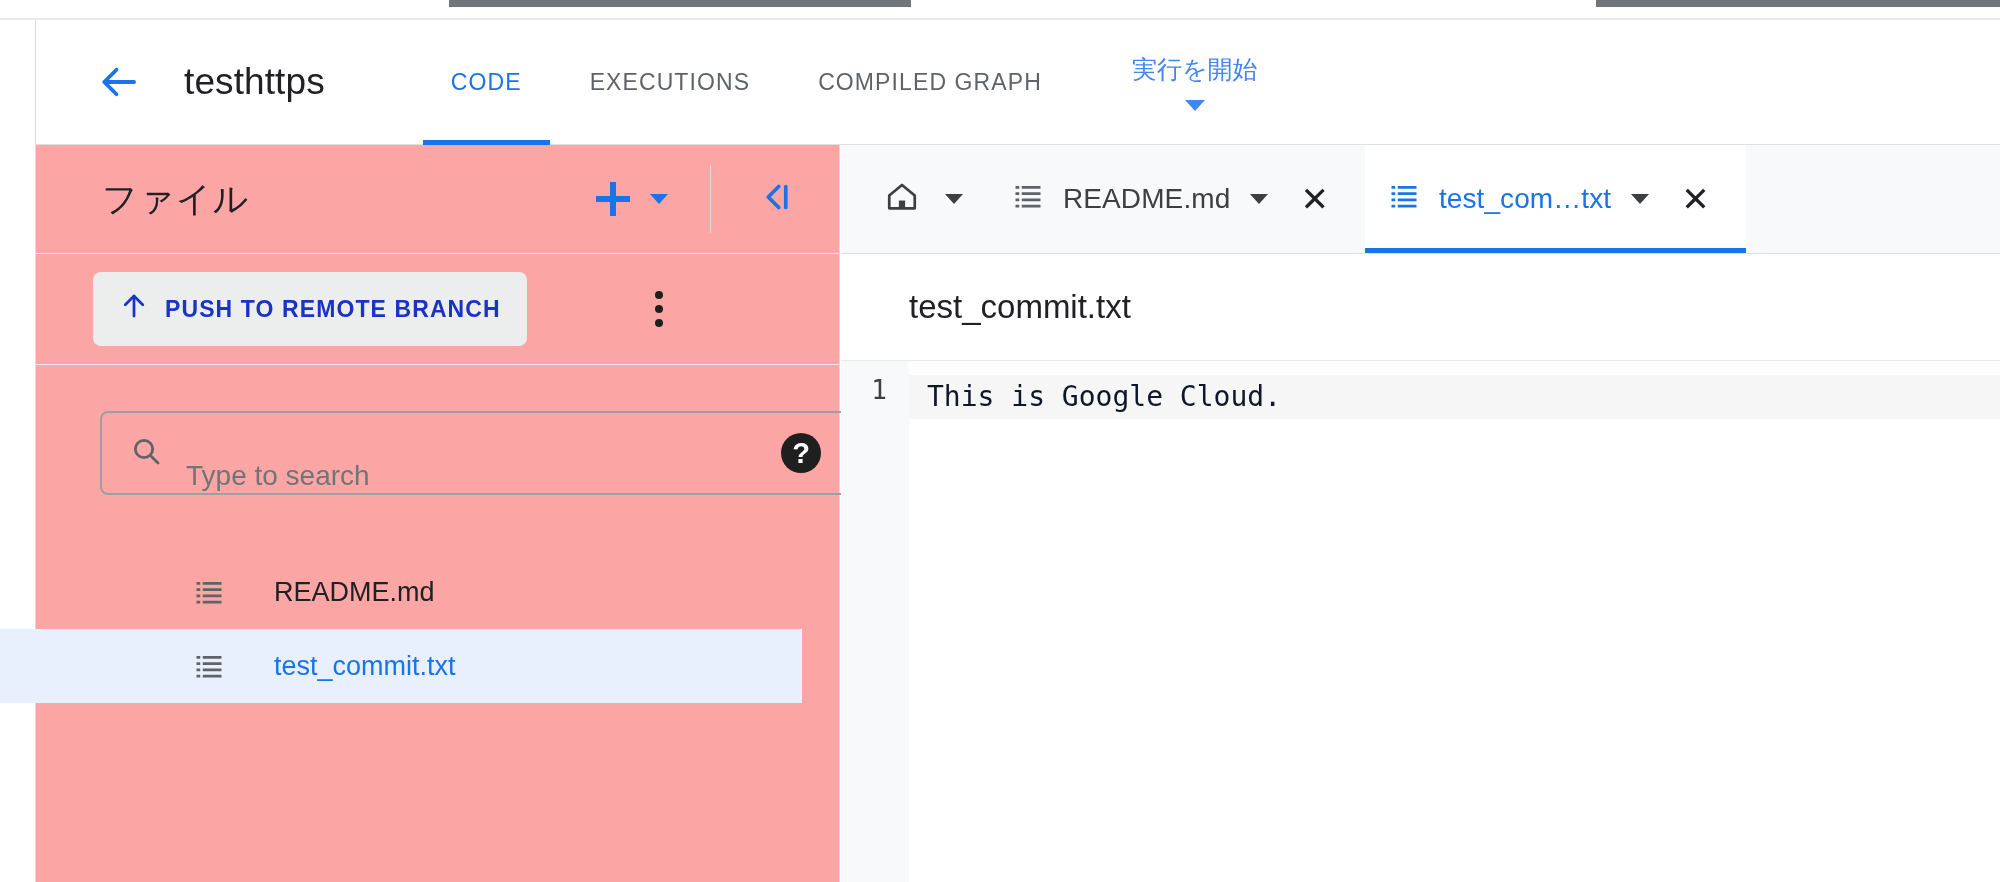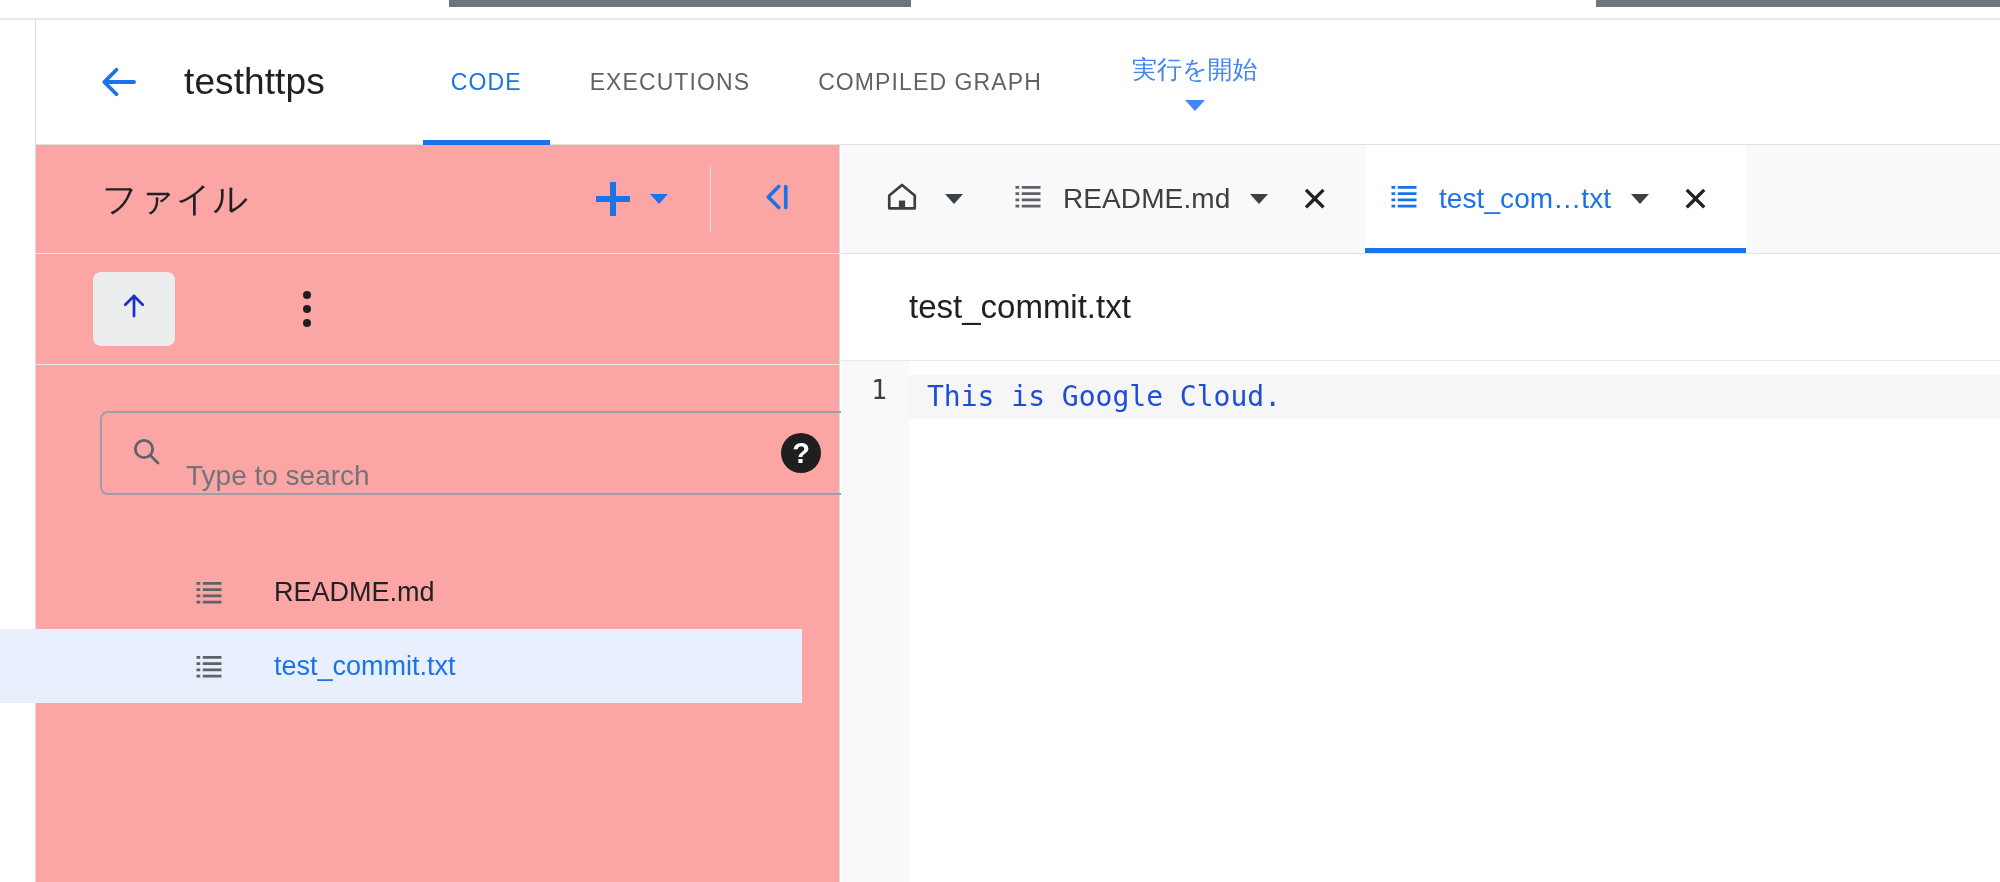--- a/index.html
+++ b/index.html
@@ -395,21 +395,21 @@
   }
   .code-lines {
     flex: 1;
     padding-top: 14px;
   }
   .code-line {
     height: 44px;
     line-height: 44px;
     font-family: "DejaVu Sans Mono", monospace;
     font-size: 28px;
-    color: #1d4ed8;
+    color: #0f172a;
     padding-left: 18px;
     background: #f6f6f6;
     white-space: pre;
   }
 </style>
 </head>
 <body>
 
 <div class="top-strip one"></div>
 <div class="top-strip two"></div>
@@ -473,20 +473,21 @@
     </div>
 
     <div class="push-row">
       <button class="push-btn">
         <span>
           <svg width="30" height="30" viewBox="0 0 24 24" fill="none" stroke="#1a33c4" stroke-width="2.2" stroke-linecap="round" stroke-linejoin="round">
             <line x1="12" y1="20" x2="12" y2="4"></line>
             <polyline points="5,11 12,4 19,11"></polyline>
           </svg>
         </span>
+        <span>PUSH TO REMOTE BRANCH</span>
       </button>
       <div class="kebab">
         <i></i>
           <i></i>
           <i></i>
       </div>
     </div>
 
     <div class="search-wrap">
       <div class="search-box">

